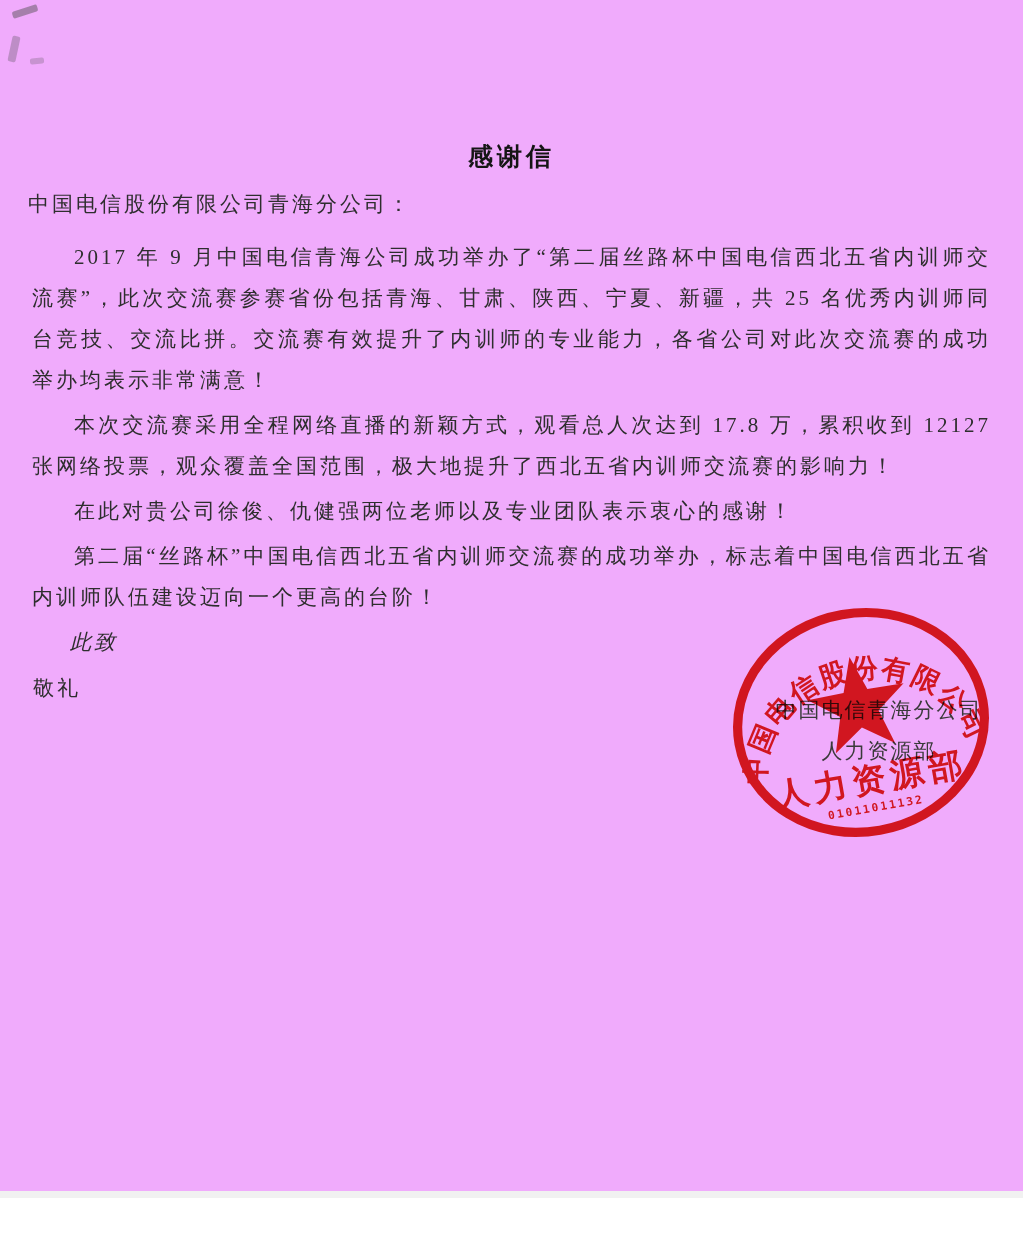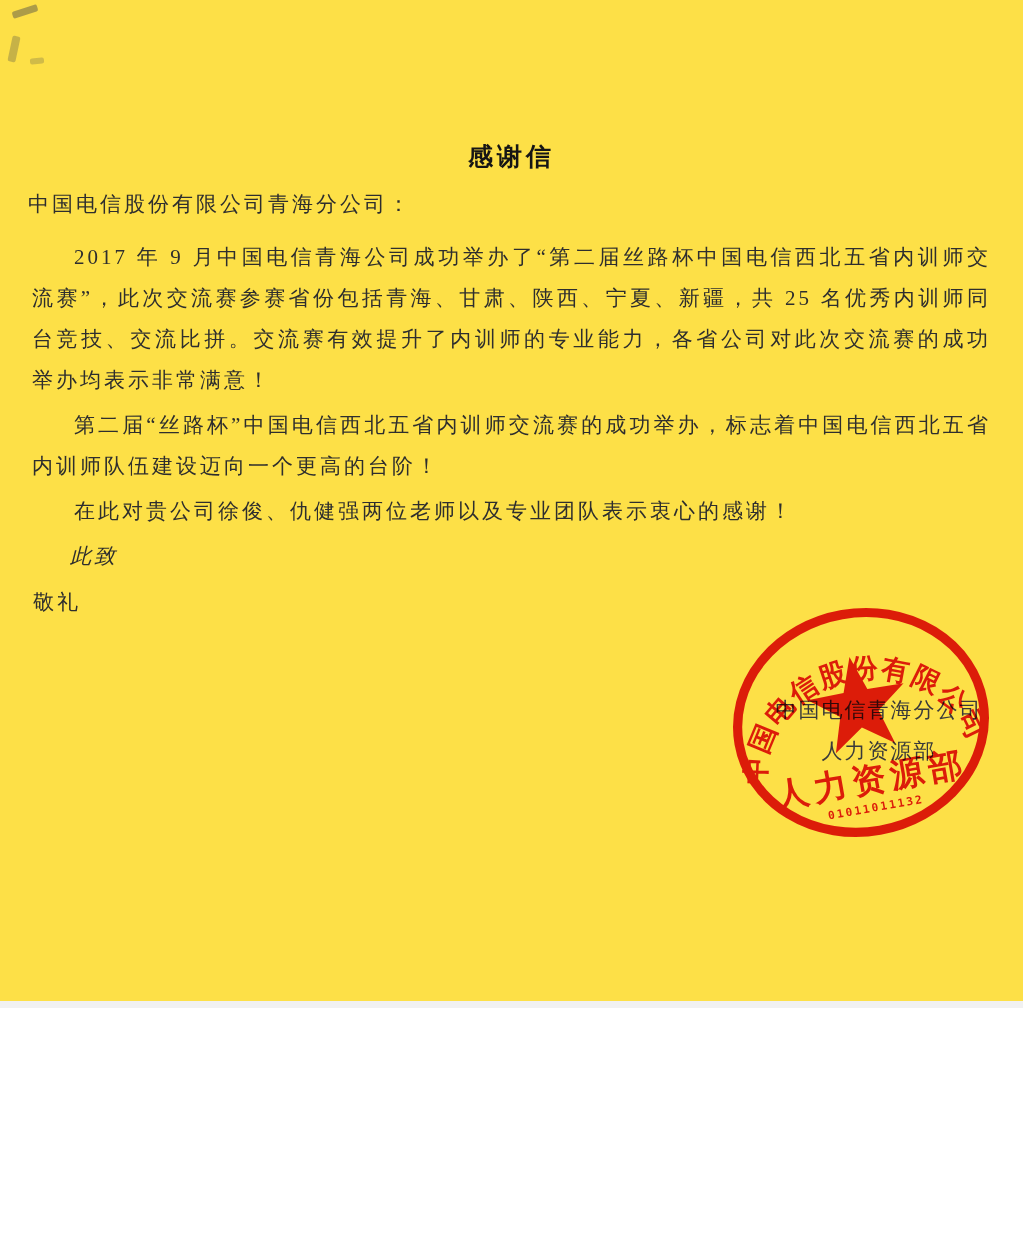--- a/index.html
+++ b/index.html
@@ -1,20 +1,20 @@
 <!DOCTYPE html>
 <html><head>
 <meta charset="utf-8">
 <style>
   html, body { margin: 0; padding: 0; background: #ffffff; }
   .page {
     position: relative;
     width: 1023px;
-    height: 1008px;
-    background: #fde047;
+    height: 1198px;
+    background: #f0abfc;
     font-family: "Liberation Serif", serif;
     color: #2e2e2e;
     overflow: hidden;
   }
   .content { padding: 0 28px; }
   .letter-title {
     margin: 0;
     padding-top: 140px;
     text-align: center;
     font-size: 25px;
@@ -121,22 +121,23 @@
   <div class="smudge s1"></div>
   <div class="smudge s2"></div>
   <div class="smudge s3"></div>
 
   <div class="content">
     <h1 class="letter-title">感谢信</h1>
 
     <p class="salutation">中国电信股份有限公司青海分公司：</p>
 
     <p class="body-para">2017 年 9 月中国电信青海公司成功举办了“第二届丝路杯中国电信西北五省内训师交流赛”，此次交流赛参赛省份包括青海、甘肃、陕西、宁夏、新疆，共 25 名优秀内训师同台竞技、交流比拼。交流赛有效提升了内训师的专业能力，各省公司对此次交流赛的成功举办均表示非常满意！</p>
+    <p class="body-para">本次交流赛采用全程网络直播的新颖方式，观看总人次达到 17.8 万，累积收到 12127 张网络投票，观众覆盖全国范围，极大地提升了西北五省内训师交流赛的影响力！</p>
+    <p class="body-para">在此对贵公司徐俊、仇健强两位老师以及专业团队表示衷心的感谢！</p>
     <p class="body-para">第二届“丝路杯”中国电信西北五省内训师交流赛的成功举办，标志着中国电信西北五省内训师队伍建设迈向一个更高的台阶！</p>
-    <p class="body-para">在此对贵公司徐俊、仇健强两位老师以及专业团队表示衷心的感谢！</p>
 
     <p class="closing-a">此致</p>
     <p class="closing-b">敬礼</p>
   </div>
 
   <div class="signature-block">
     <p>中国电信青海分公司</p>
     <p>人力资源部</p>
   </div>
 

